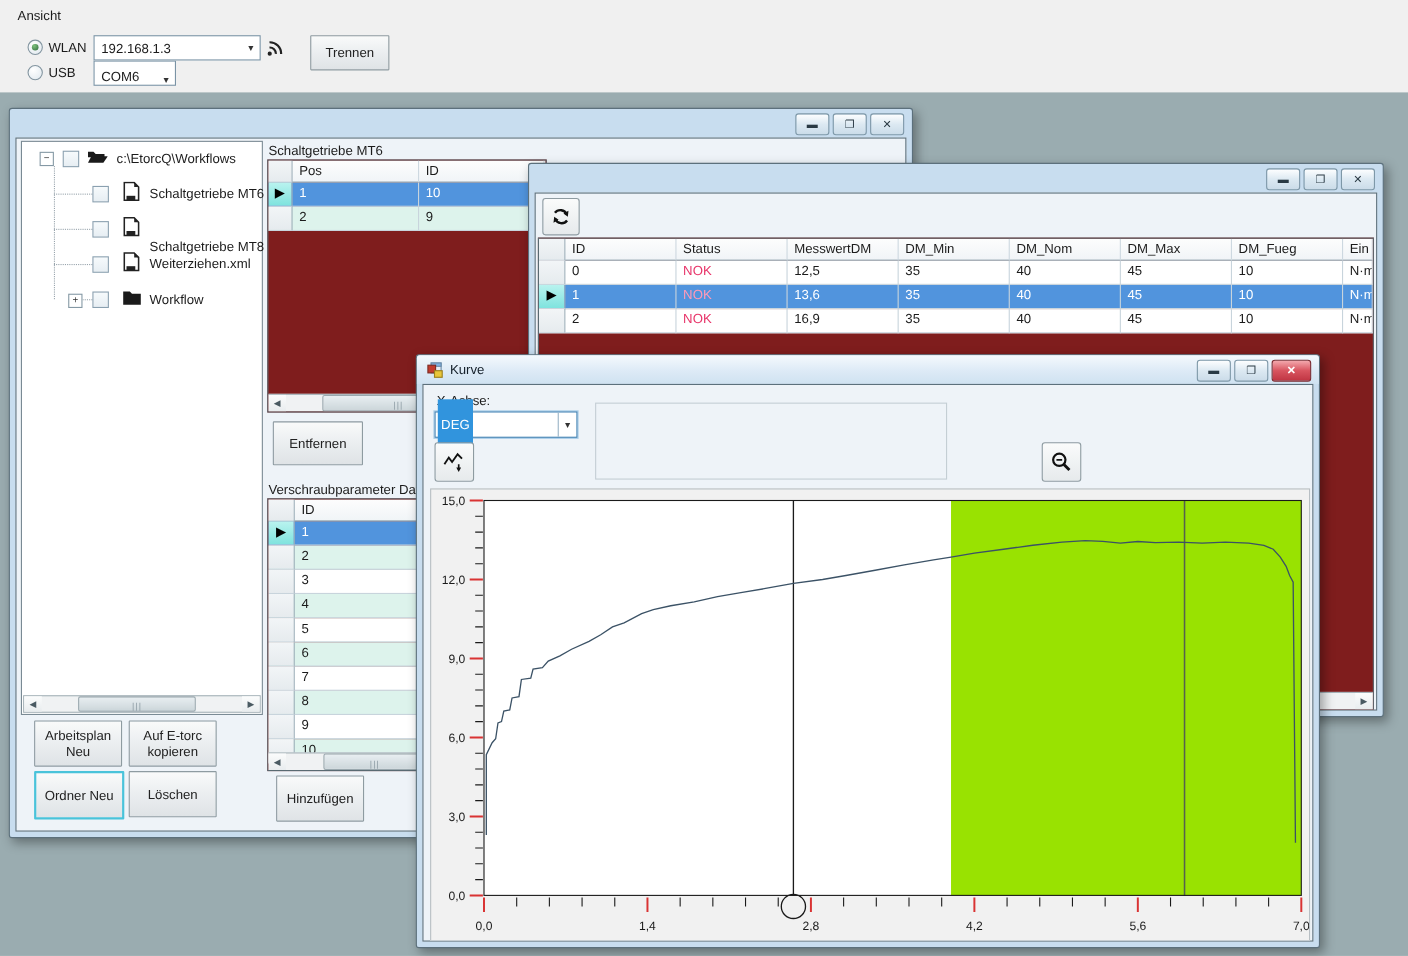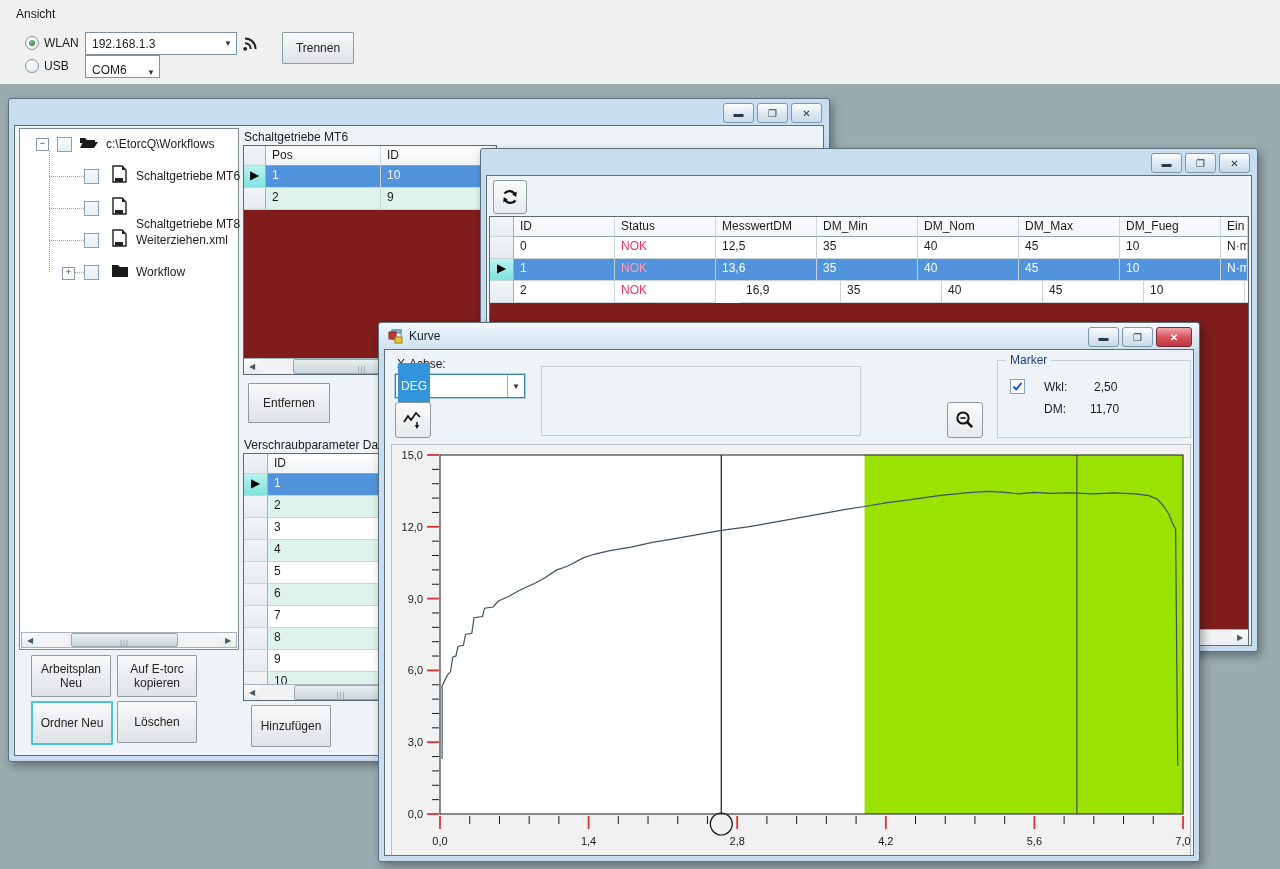--- a/index.html
+++ b/index.html
@@ -322,21 +322,21 @@
             <div class="cell" style="width: 101px; flex: 0 0 auto;">35</div>
             <div class="cell" style="width: 101px; flex: 0 0 auto;">40</div>
             <div class="cell" style="width: 101px; flex: 0 0 auto;">45</div>
             <div class="cell" style="width: 101px; flex: 0 0 auto;">10</div>
             <div class="cell" style="width: 27px; flex: 0 0 auto;">N·m</div>
           </div>
           <div class="dg-row" style="height: 22px;">
             <div class="rowhdr" style="width: 24px; flex: 0 0 auto;"></div>
             <div class="cell" style="width: 101px; flex: 0 0 auto;">2</div>
             <div class="cell nok" style="width: 101px; flex: 0 0 auto;">NOK</div>
-            <div class="cell" style="width: 101px; flex: 0 0 auto; margin-left: 24px;">16,9</div>
+            <div class="cell" style="width: 101px; flex: 0 0 auto;">16,9</div>
             <div class="cell" style="width: 101px; flex: 0 0 auto;">35</div>
             <div class="cell" style="width: 101px; flex: 0 0 auto;">40</div>
             <div class="cell" style="width: 101px; flex: 0 0 auto;">45</div>
             <div class="cell" style="width: 101px; flex: 0 0 auto;">10</div>
             <div class="cell" style="width: 27px; flex: 0 0 auto;">N·m</div>
           </div>
         <div class="hscroll" style="left:0;right:0;bottom:0;border-left:none;border-right:none;border-bottom:none;">
           <div class="sb-arrow">◀</div>
           <div class="sb-track">
               <div class="sb-thumb" style="left:1%;width:70%;">
@@ -384,32 +384,20 @@
       <div class="gbox" style="left:156px;top:16px;width:318px;height:68px;"></div>
 
       <div class="toolbtn" style="left:562px;top:52px;">
         <svg width="22" height="22" viewBox="0 0 22 22">
           <circle cx="9" cy="9" r="5.6" fill="none" stroke="#111" stroke-width="2"></circle>
           <line x1="6.4" y1="9" x2="11.6" y2="9" stroke="#111" stroke-width="1.6"></line>
           <line x1="13.2" y1="13.2" x2="18.2" y2="18.2" stroke="#111" stroke-width="2.6"></line>
         </svg>
       </div>
 
-      <div class="gbox" style="left:612px;top:10px;width:192px;height:76px;">
-        <span class="gtitle">Marker</span>
-        <span class="cbx" style="left:12px;top:18px;background:#fff;">
-          <svg width="13" height="13" viewBox="0 0 13 13">
-            <polyline points="2.5,6.5 5.2,9.5 10.5,2.8" fill="none" stroke="#2255cc" stroke-width="2"></polyline>
-          </svg>
-        </span>
-        <span class="abs" style="left:46px;top:19px;">Wkl:</span>
-        <span class="abs val" style="left:96px;top:19px;">2,50</span>
-        <span class="abs" style="left:46px;top:41px;">DM:</span>
-        <span class="abs val" style="left:92px;top:41px;">11,70</span>
-      </div>
 
       <div id="chartpanel">
         <svg id="curve-svg" width="798" height="410" viewBox="0 0 798 410">
             <rect x="48" y="10" width="743" height="359" fill="#ffffff"></rect>
             <rect x="472.57142857142856" y="10" width="318.42857142857144" height="359" fill="#99e201"></rect>
             <line x1="684.8571428571428" y1="10" x2="684.8571428571428" y2="369" stroke="#55624f" stroke-width="1.4"></line>
             <rect x="48" y="10" width="743" height="359" fill="none" stroke="#1a1a1a" stroke-width="1"></rect>
             <line x1="35" x2="47" y1="369" y2="369" stroke="#d93333" stroke-width="1.8"></line>
             <text x="31" y="373" text-anchor="end" font-size="11" fill="#1a1a1a">0,0</text>
             <line x1="40" x2="47" y1="354.64" y2="354.64" stroke="#1a1a1a" stroke-width="1"></line>

